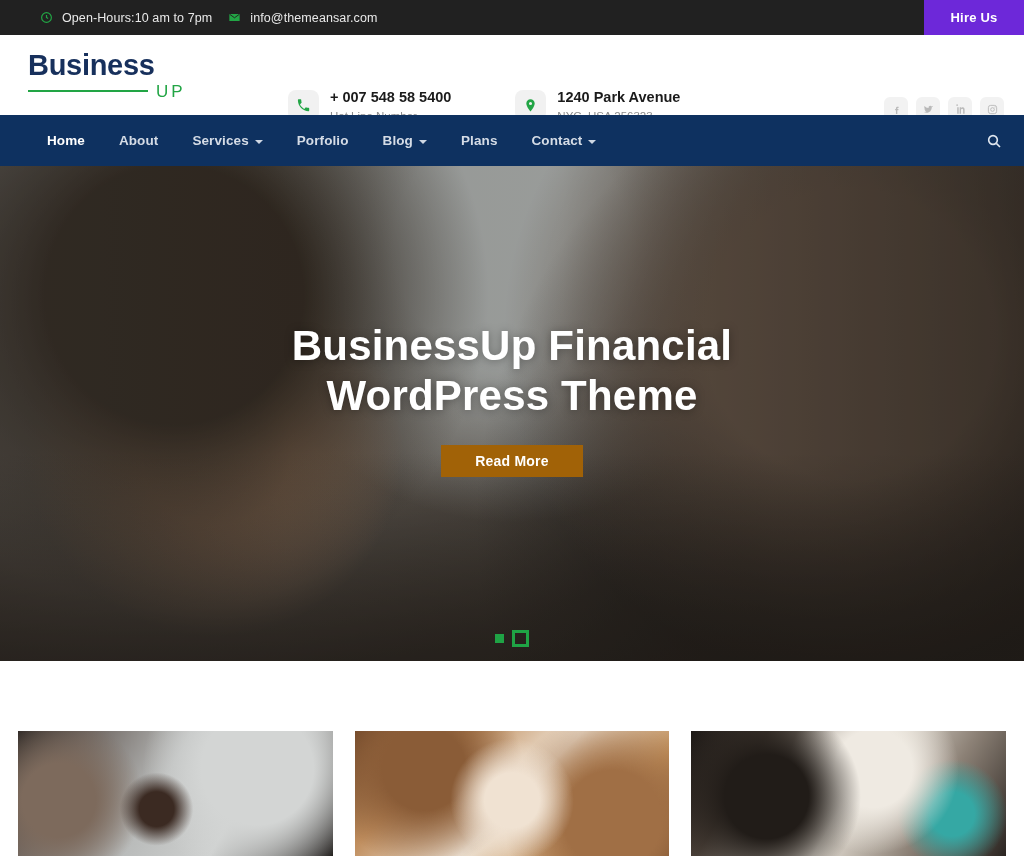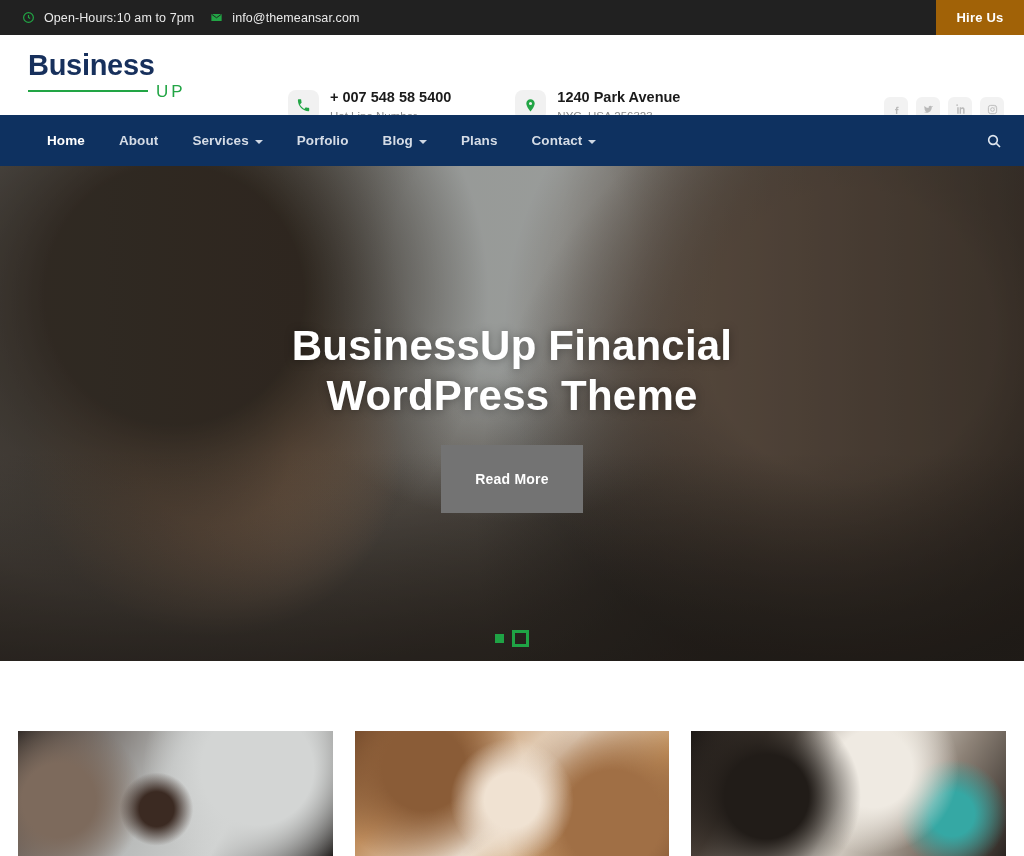--- a/index.html
+++ b/index.html
@@ -11,34 +11,34 @@
   }
 
   
   .topbar{
     height:35px; background:#212121;
     display:flex; align-items:stretch; justify-content:flex-start;
     position:relative;
   }
   .topbar-left{
     display:flex; align-items:center; gap:16px;
-    padding-left:22px;
+    padding-left:40px;
   }
   .tb-item{ display:flex; align-items:center; gap:9px; }
   .tb-item .tb-ico{
     width:13px; height:13px; display:block; flex:none;
     color:#22a545;
   }
   .tb-item .tb-ico svg{ display:block; width:13px; height:13px; }
   .tb-text{
     color:#e9e9e9; font-size:12.5px; letter-spacing:.1px; white-space:nowrap;
   }
   .hire-btn{
-    position:absolute; right:0; top:0; height:35px; width:88px;
-    background:#a16207; color:#fff; border:none;
+    position:absolute; right:0; top:0; height:35px; width:100px;
+    background:#6d28d9; color:#fff; border:none;
     font-family:inherit; font-size:13px; font-weight:bold;
     letter-spacing:.2px; cursor:pointer;
   }
 
   
   .header{
     height:80px; background:#ffffff;
     display:flex; align-items:center; position:relative;
   }
   .logo{
@@ -151,23 +151,23 @@
     color:#ffffff; font-size:42px; line-height:1.18; font-weight:bold;
     text-align:center; max-width:640px; letter-spacing:.2px;
     text-shadow:0 1px 10px rgba(0,0,0,.35);
   }
   .hero-sub{
     color:#ececec; font-size:17.5px; line-height:1.45; text-align:center;
     margin-top:16px; max-width:470px; letter-spacing:.2px;
     text-shadow:0 1px 8px rgba(0,0,0,.4);
   }
   .read-more{
-    margin-top:25px; background:#737373; color:#ffffff; border:none;
+    margin-top:25px; background:#a16207; color:#ffffff; border:none;
     font-family:inherit; font-weight:bold; font-size:14px;
-    padding:26px 34px; cursor:pointer; letter-spacing:.2px;
+    padding:8px 34px; cursor:pointer; letter-spacing:.2px;
   }
   .slider-dots{
     position:absolute; z-index:4; left:50%; transform:translateX(-50%);
     bottom:14px; display:flex; align-items:center; gap:8px;
   }
   .dot-sm{ width:9px; height:9px; background:#1fa345; cursor:pointer; }
   .dot-lg{
     width:17px; height:17px; border:3px solid #1fa345; background:transparent;
     cursor:pointer;
   }

